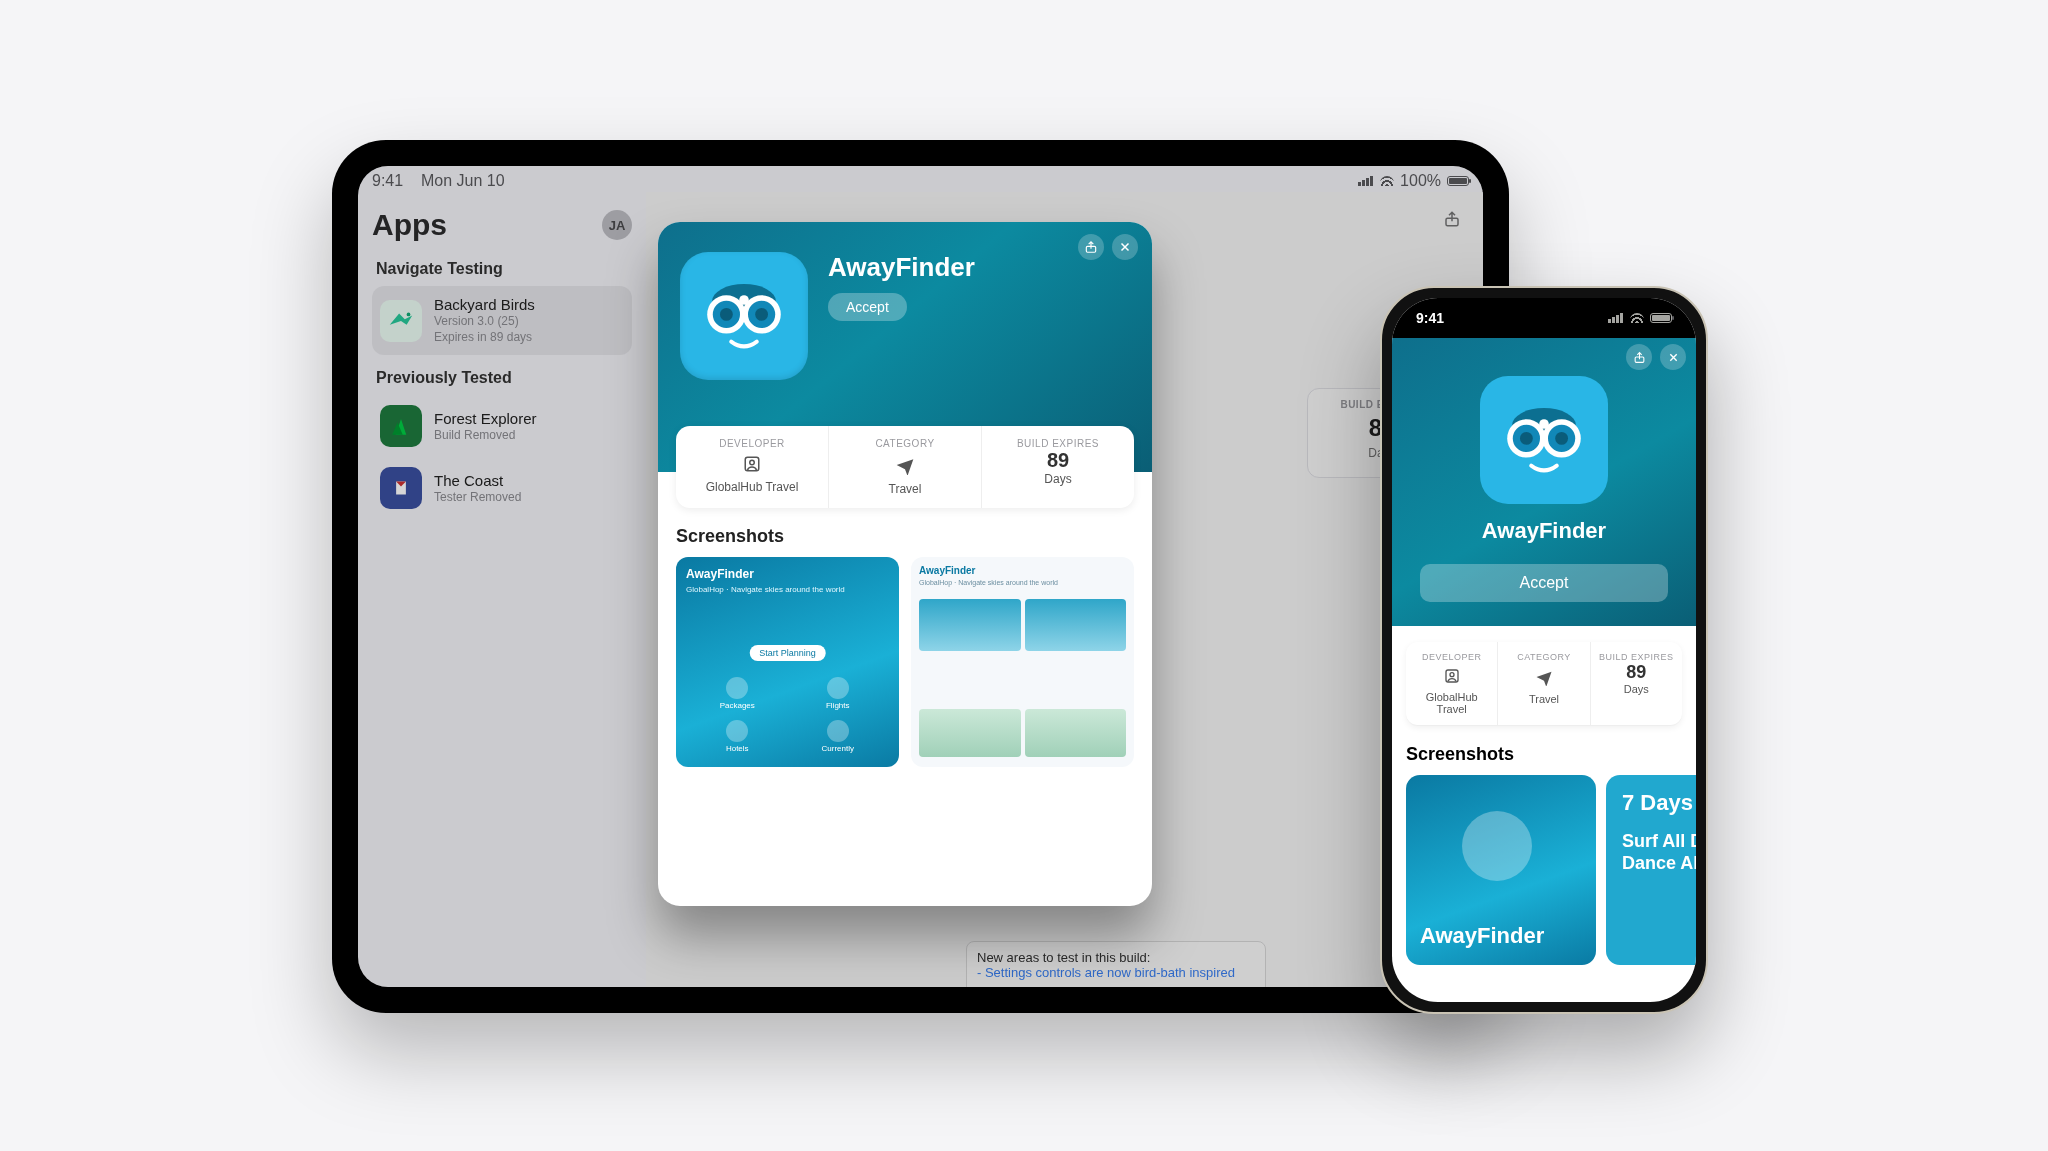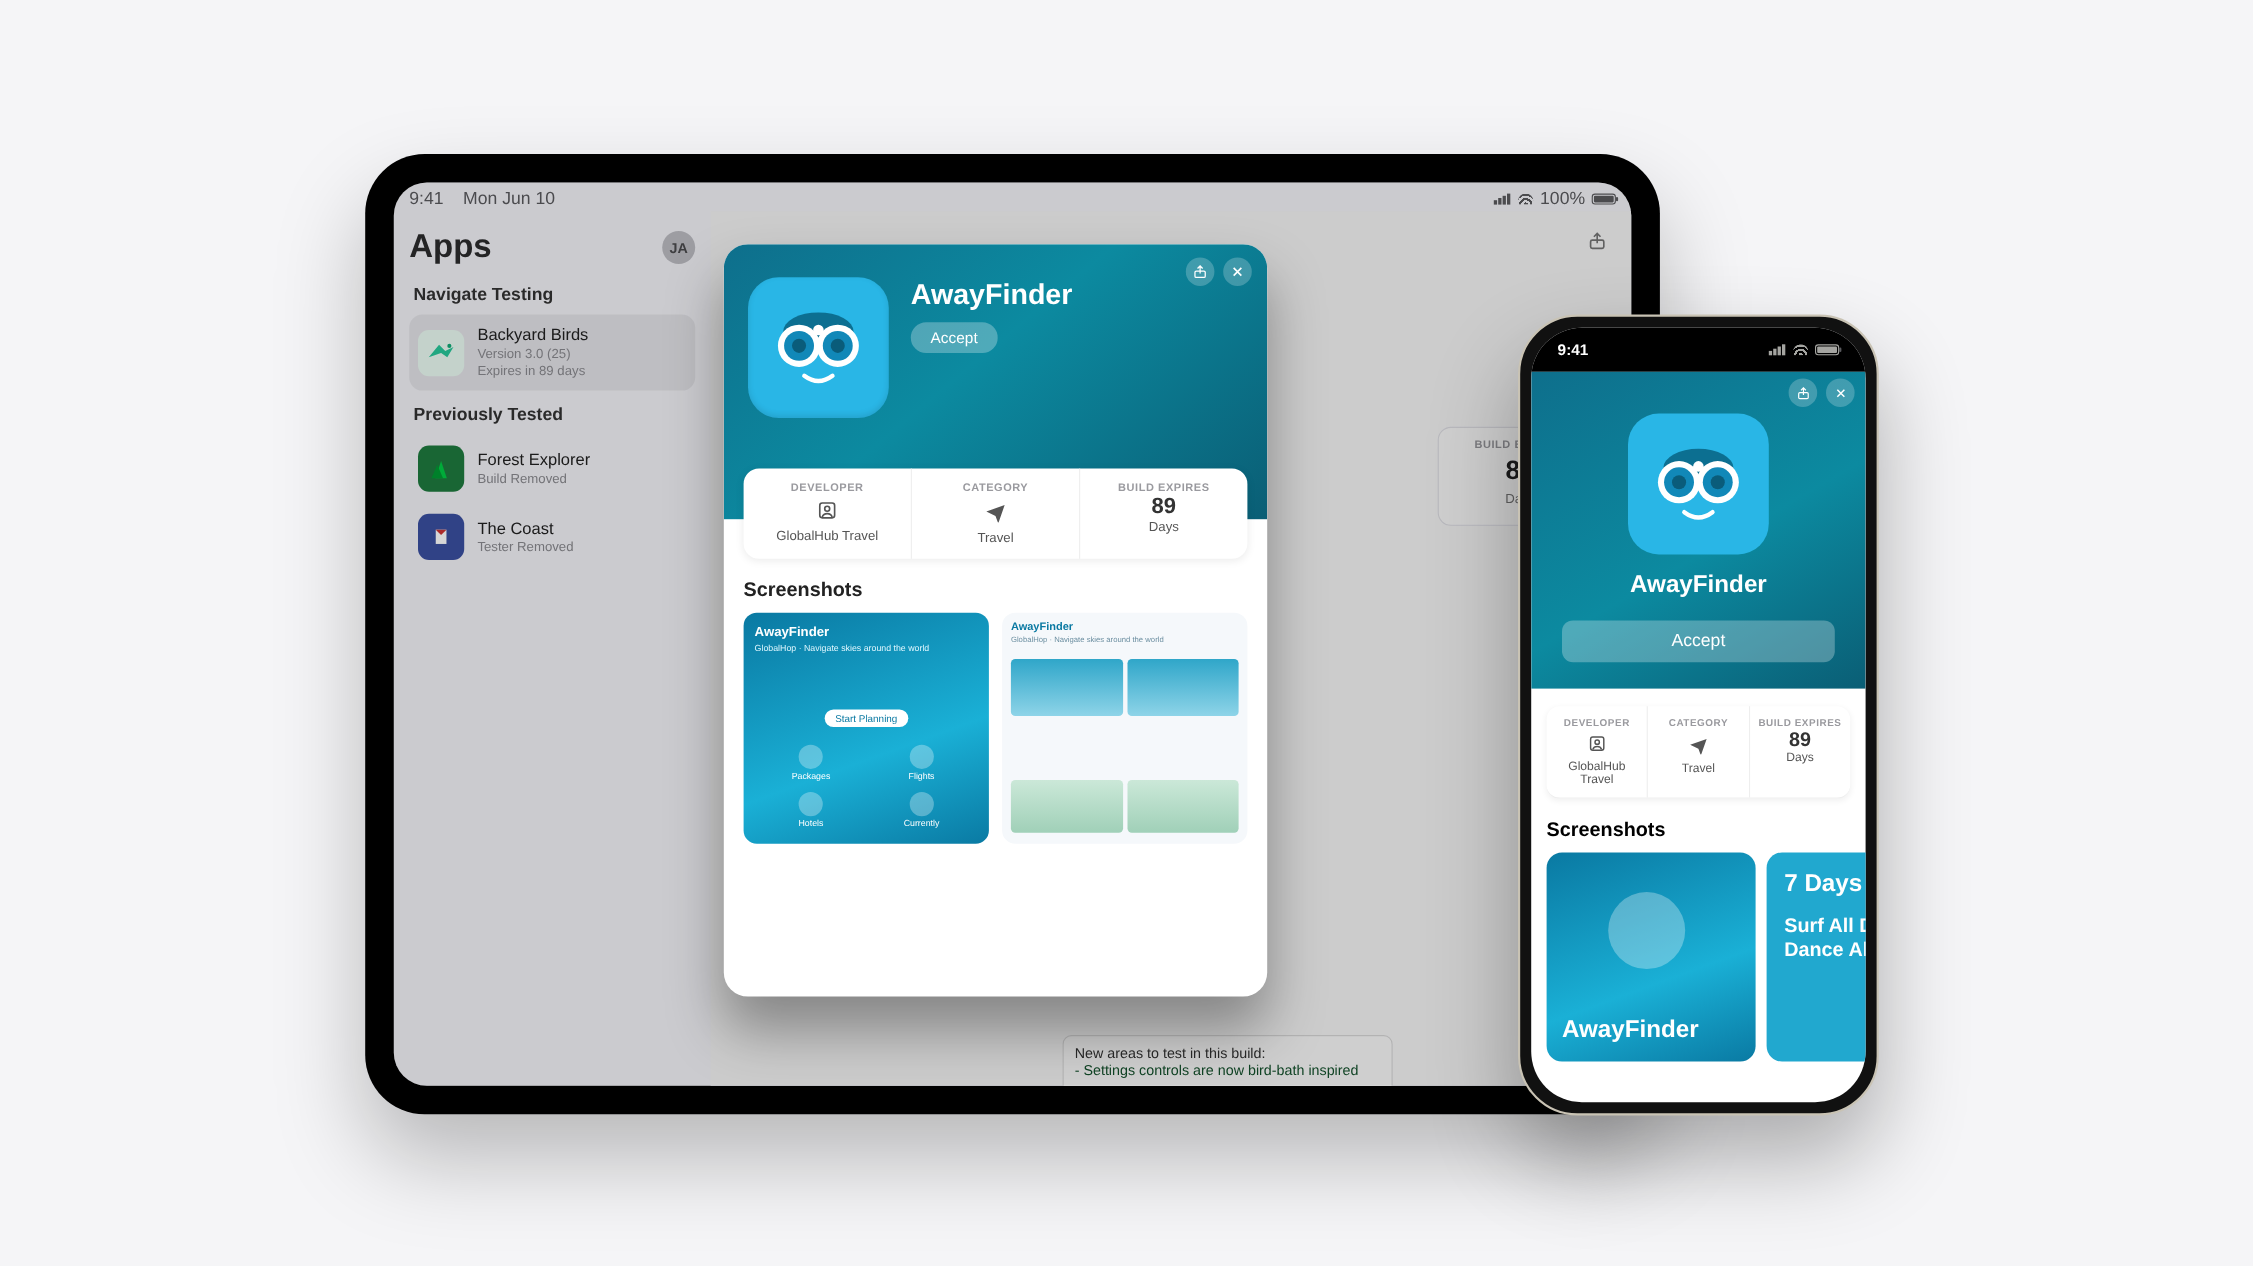--- a/index.html
+++ b/index.html
@@ -101,21 +101,21 @@
   .expire-card .lbl{font-size:10px;letter-spacing:.5px;color:#9a9a9f;font-weight:600;}
   .expire-card .big{font-size:24px;font-weight:600;color:#222;margin:4px 0;}
   .expire-card .sub{font-size:12px;color:#777;}
 
   .notes-panel{
     position:absolute; left:320px; bottom:-2px;
     width:300px; background:#fff; border:1px solid #ddd;
     border-radius:8px 8px 0 0; padding:8px 10px;
     font-size:13px;color:#333;
   }
-  .notes-panel .l2{color:#14532d;}
+  .notes-panel .l2{color:#3b82f6;}
 
   
   .popup {
     position:absolute;
     left: 300px; top: 56px;
     width: 494px; height: 684px;
     background:#fff; border-radius:22px;
     box-shadow: 0 30px 50px rgba(0,0,0,.35);
     overflow:hidden;
   }
@@ -151,21 +151,21 @@
   .info-bar{
     margin:-46px 18px 0; position:relative;
     background:#fff;border-radius:14px;
     box-shadow:0 2px 8px rgba(0,0,0,.08);
     display:flex;
   }
   .info-cell{
     flex:1;text-align:center;padding:12px 6px;
   }
   .info-cell + .info-cell{border-left:1px solid #eee;}
-  .info-cell .lbl{font-size:10px;letter-spacing:.5px;color:#9a9a9f;font-weight:700;}
+  .info-cell .lbl{font-size:10px;letter-spacing:.5px;color:#9a9a9f;font-weight:400;}
   .info-cell .iconrow{margin:6px 0 2px;color:#555;font-size:18px;}
   .info-cell .val{font-size:12px;color:#555;}
   .info-cell .valnum{font-size:20px;color:#333;font-weight:600;}
 
   .section-title{
     font-size:18px;font-weight:700;color:#222;
     margin:18px 18px 10px;
   }
   .shots-row{display:flex;gap:12px;padding:0 18px 20px;}
   .shot{

